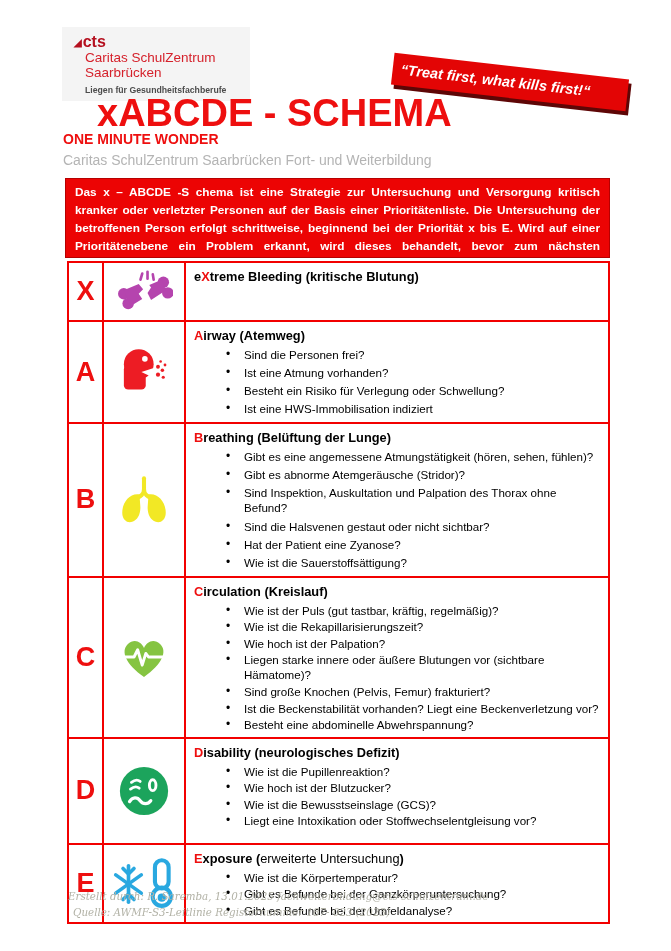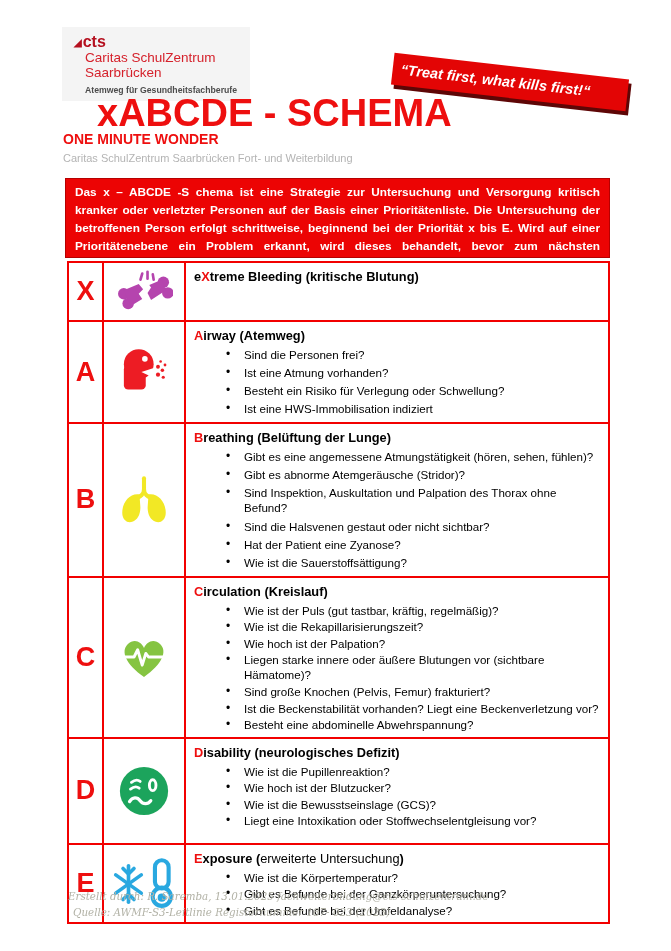--- a/index.html
+++ b/index.html
@@ -16,21 +16,21 @@
 
   
   .banner{position:absolute;left:392px;top:66px;width:236px;box-sizing:border-box;
           background:#e30505;padding:8px 8px;transform:rotate(6.5deg);
           box-shadow:3px 4px 0 #5e0606;}
   .banner-text{color:#fff;font-weight:bold;font-style:italic;font-size:14.5px;white-space:nowrap;}
 
   
   .doc-title{position:absolute;left:61px;top:92px;font-size:38px;font-weight:bold;color:#ee0f0f;margin-left:36px;}
   .doc-subtitle{position:absolute;left:63px;top:131px;font-size:14px;font-weight:600;color:#ee0f0f;}
-  .doc-subsub{position:absolute;left:63px;top:152px;font-size:11px;color:#b4b4b4;}
+  .doc-subsub{position:absolute;left:63px;top:152px;font-size:14px;color:#b4b4b4;}
 
   
   .intro{position:absolute;left:65px;top:178px;width:545px;height:80px;box-sizing:border-box;
          background:#ec0404;border:1px solid #b60000;color:#fff;font-weight:bold;
          font-size:11.8px;line-height:1.52;text-align:justify;padding:5px 9px;}
 
   
   .schema-table{position:absolute;left:67px;top:261px;width:543px;box-sizing:border-box;
                 border:2px solid #f20000;}
   .trow{display:flex;border-top:2px solid #f20000;box-sizing:border-box;background:#fff;}
@@ -59,21 +59,21 @@
 </style>
 </head>
 <body>
 
 <div class="page">
 
   <div class="logo">
     <div class="logo-brand"><span class="logo-tri">◢</span><span>cts</span></div>
     <div class="logo-line">Caritas SchulZentrum</div>
     <div class="logo-line">Saarbrücken</div>
-    <div class="logo-tagline">Atemweg für Gesundheitsfachberufe</div>
+    <div class="logo-tagline">Liegen für Gesundheitsfachberufe</div>
   </div>
 
   <div class="banner">
     <div class="banner-text">“Treat first, what kills first!“</div>
   </div>
 
   <div class="doc-title">xABCDE - SCHEMA</div>
   <div class="doc-subtitle">ONE MINUTE WONDER</div>
   <div class="doc-subsub">Caritas SchulZentrum Saarbrücken Fort- und Weiterbildung</div>
 

